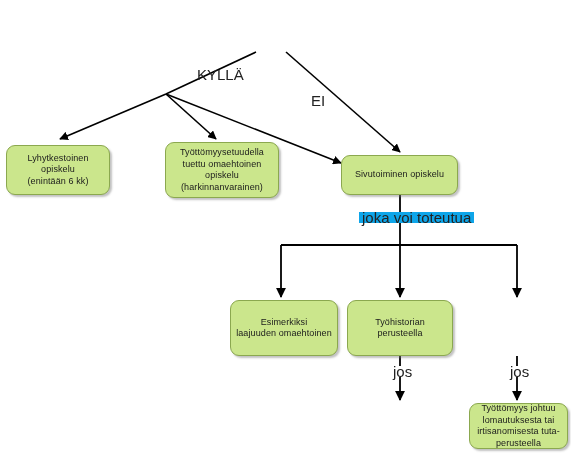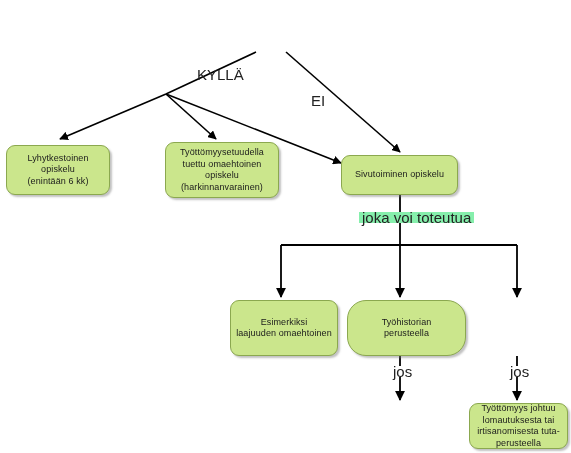--- a/index.html
+++ b/index.html
@@ -103,37 +103,37 @@
 
   <div class="node" style="left:341px; top:155px; width:117px; height:40px;">
     <span>Sivutoiminen opiskelu</span>
   </div>
 
   <div class="node" style="left:230px; top:300px; width:108px; height:56px;">
     <span>Esimerkiksi
 laajuuden omaehtoinen</span>
   </div>
 
-  <div class="node" style="left:347px; top:300px; width:119px; height:56px;border-radius:19px;">
+  <div class="node" style="left:347px; top:300px; width:106px; height:56px;">
     <span>Työhistorian
 perusteella</span>
   </div>
 
 
 
   <div class="node" style="left:469px; top:403px; width:99px; height:46px;">
     <span>Työttömyys johtuu
 lomautuksesta tai
 irtisanomisesta tuta-
 perusteella</span>
   </div>
 
   <div class="edge-label" style="left:197px; top:69px;">KYLLÄ</div>
 
   <div class="edge-label" style="left:311px; top:87px;margin-top:8px;">EI</div>
 
-  <div class="edge-label" style="left:359px; top:212px; background:#86efac; padding:0 3px;">joka voi toteutua</div>
+  <div class="edge-label" style="left:359px; top:212px; background:#0ea5e9; padding:0 3px;">joka voi toteutua</div>
 
   <div class="edge-label" style="left:390px; top:366px; background:#ffffff; padding:0 3px;">jos</div>
 
   <div class="edge-label" style="left:507px; top:366px; background:#ffffff; padding:0 3px;">jos</div>
 
 </div>
 
 </body></html>

